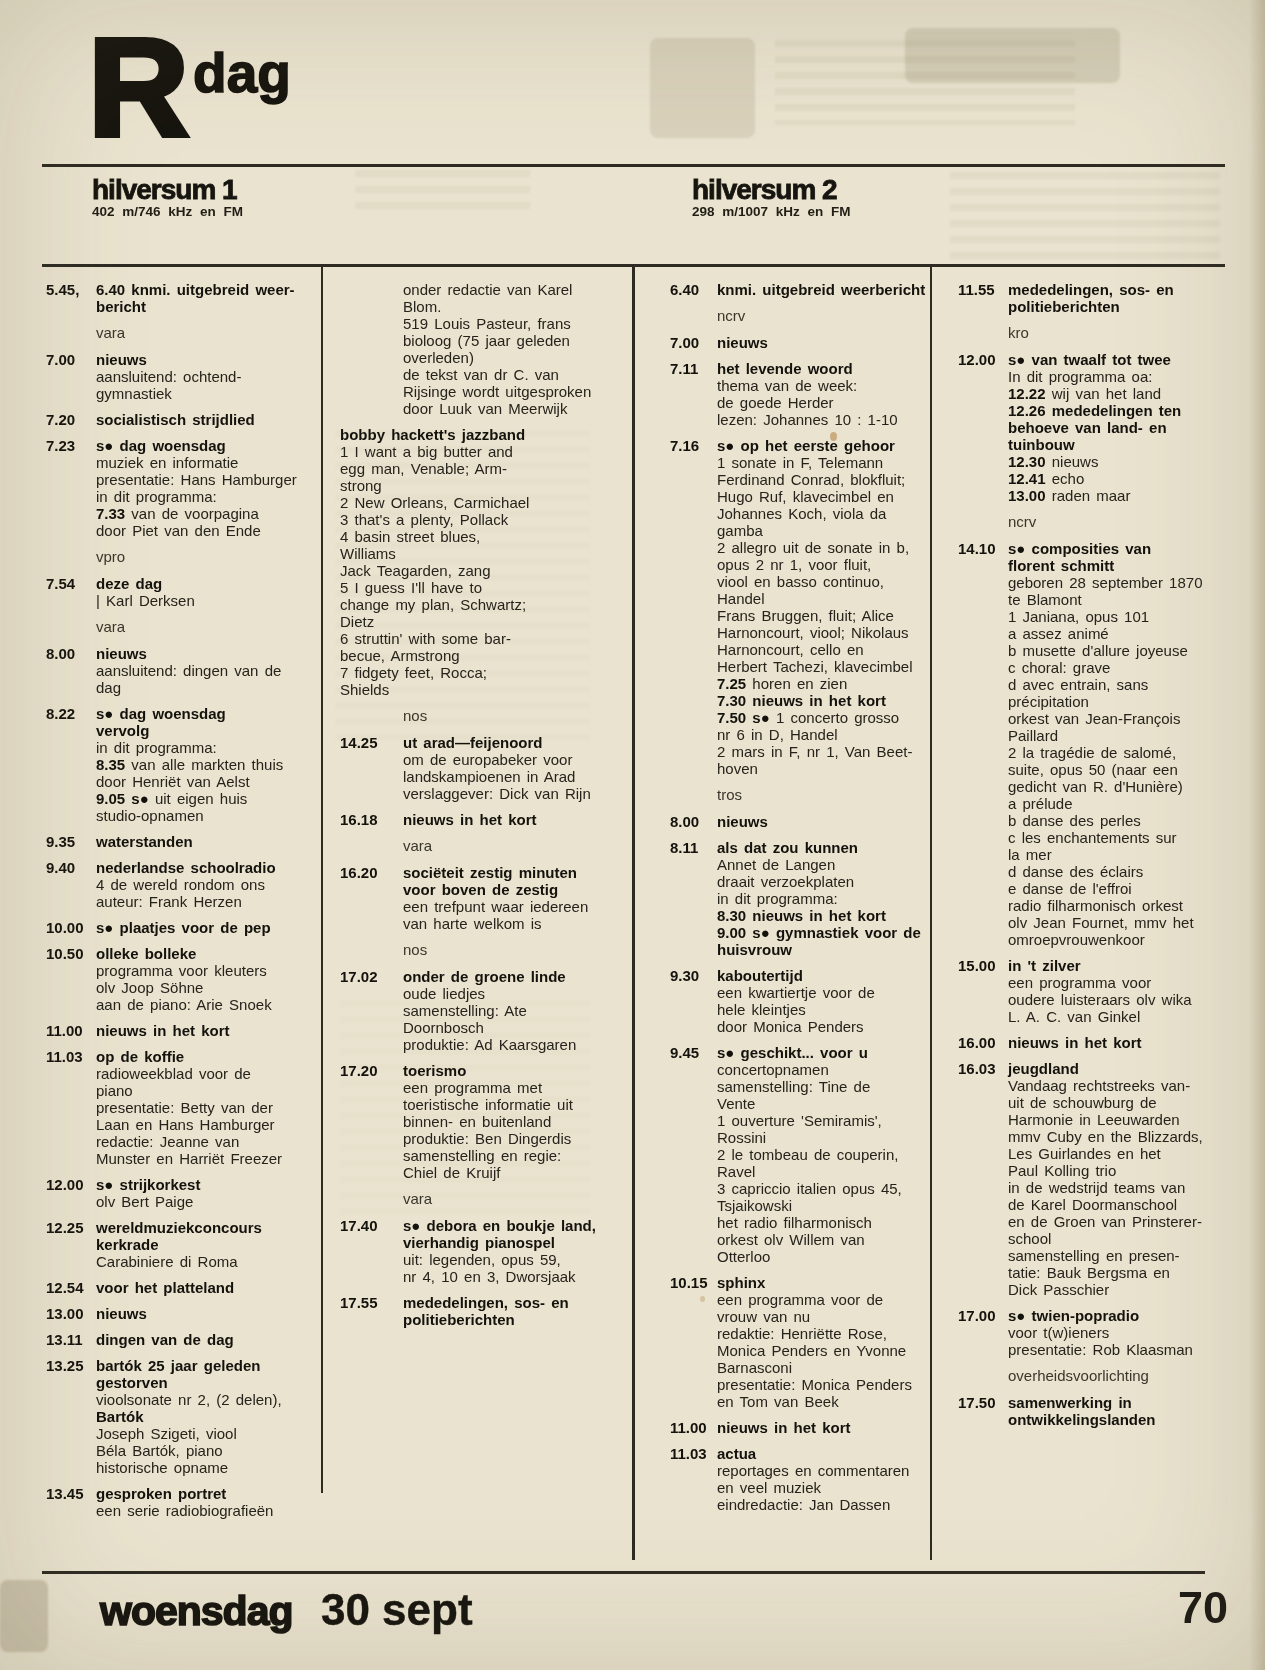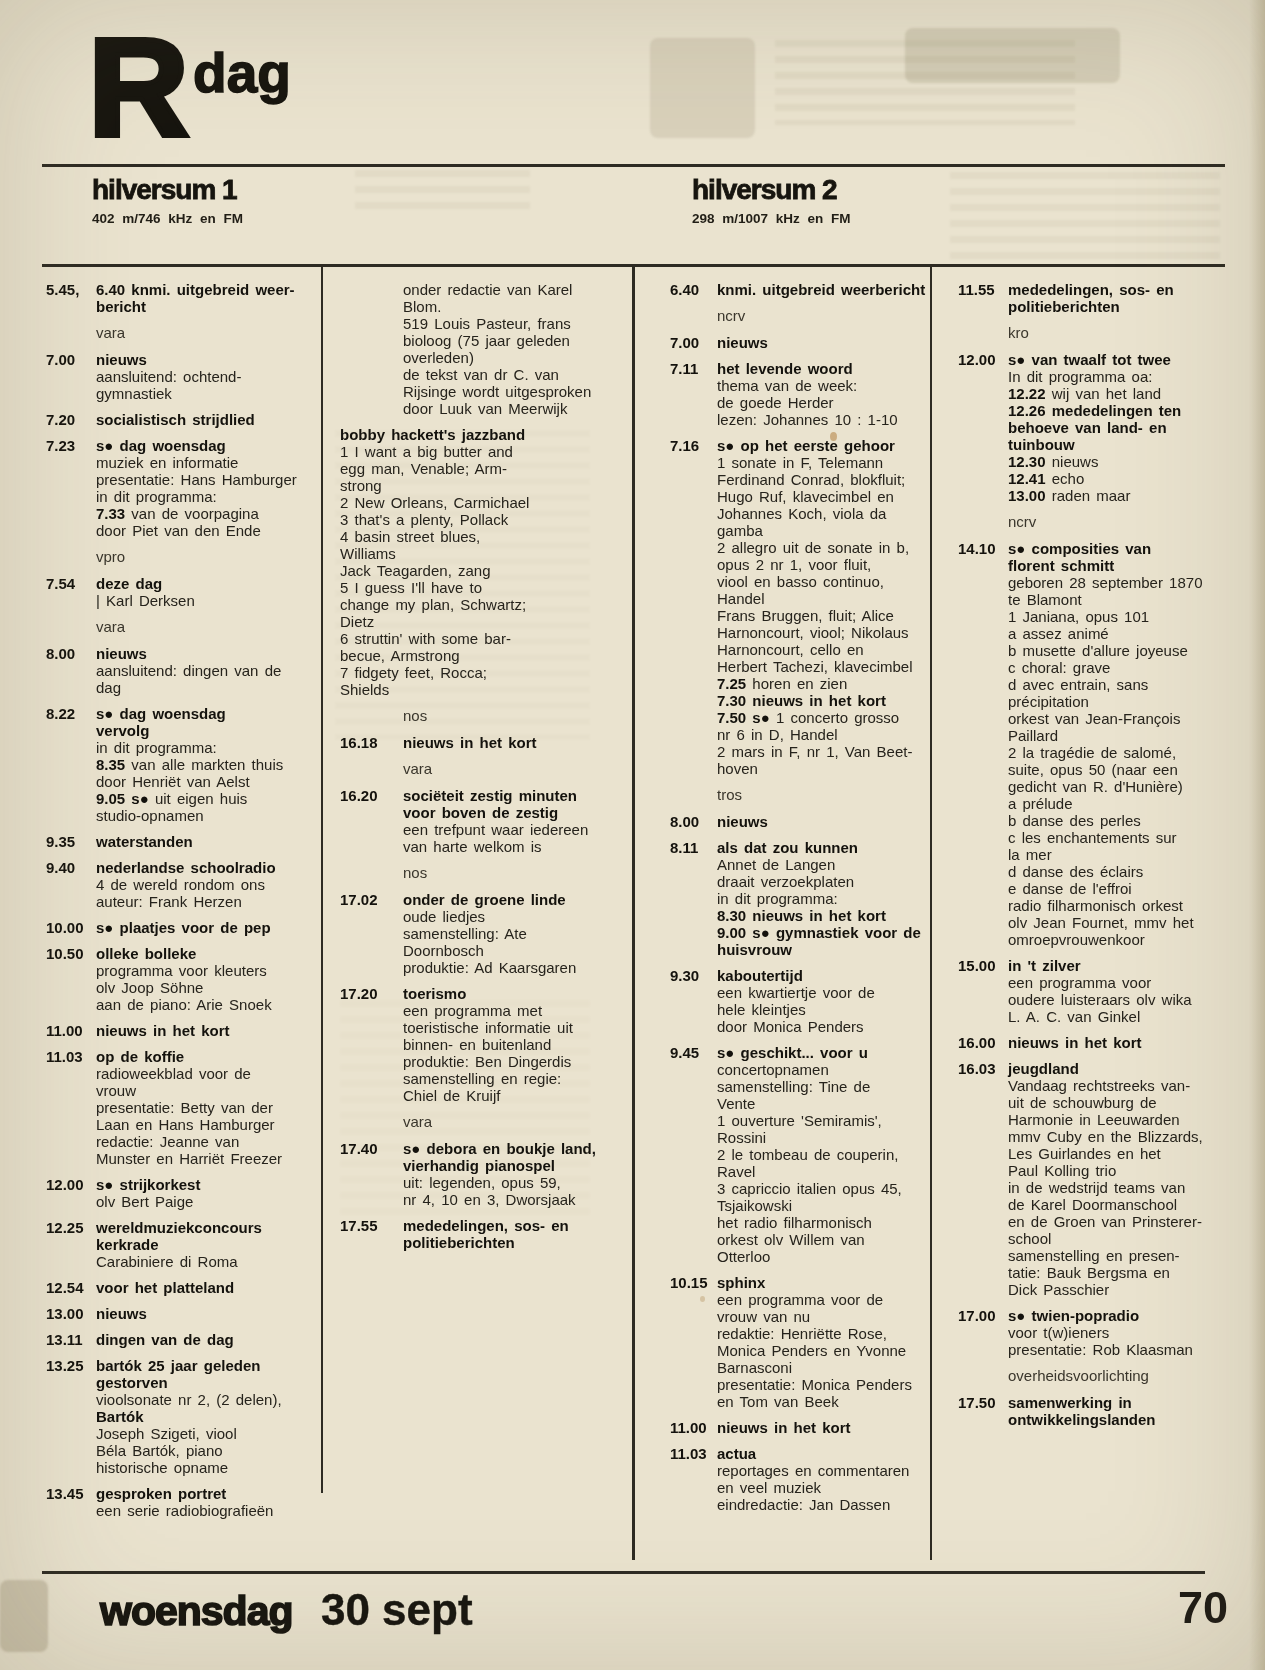--- a/index.html
+++ b/index.html
@@ -24,21 +24,21 @@
         margin-left:8px;margin-top:18px;line-height:1}
   .rule{position:absolute;left:42px;background:#2e2b23;z-index:2}
   .rule-top{top:164px;width:1183px;height:3px}
   .rule-stations{top:264px;width:1183px;height:3px}
   .rule-footer{top:1571px;width:1163px;height:3px}
   .station{position:absolute;top:175px;z-index:2}
   .station-1{left:92px}
   .station-2{left:692px}
   .station-name{font-size:28px;font-weight:700;letter-spacing:-1px;color:#17150f;
         -webkit-text-stroke:.8px #17150f;line-height:1.05}
-  .station-freq{font-size:13.5px;font-weight:700;margin-top:7px;word-spacing:4px;color:#211e16}
+  .station-freq{font-size:13.5px;font-weight:700;word-spacing:4px;color:#211e16}
   
   .listings{position:absolute;left:45px;top:281px;width:1195px;height:1290px;z-index:2;
         font-size:15px;line-height:17px}
   .col{position:absolute;top:0;height:100%}
   .col1{left:0;width:277px;padding-left:1px;--tw:50px}
   .col2{left:277px;width:312px;padding-left:18px;padding-right:28px;--tw:63px}
   .col3{left:606px;width:298px;padding-left:19px;--tw:47px}
   .col4{left:887px;width:308px;padding-left:26px;--tw:50px}
   .divider{position:absolute;top:-14px;background:#2e2b23;width:2px;z-index:2}
   .div1{left:276px;height:1226px}
@@ -187,21 +187,21 @@
           <div class="time">11.00</div>
           <div class="body">
             <div class="line b">nieuws in het kort</div>
           </div>
         </div>
         <div class="entry">
           <div class="time">11.03</div>
           <div class="body">
             <div class="line b">op de koffie</div>
             <div class="line">radioweekblad voor de</div>
-            <div class="line">vrouw</div>
+            <div class="line">piano</div>
             <div class="line">presentatie: Betty van der</div>
             <div class="line">Laan en Hans Hamburger</div>
             <div class="line">redactie: Jeanne van</div>
             <div class="line">Munster en Harriët Freezer</div>
           </div>
         </div>
         <div class="entry">
           <div class="time">12.00</div>
           <div class="body">
             <div class="line b">s● strijkorkest</div>
@@ -282,20 +282,29 @@
             <div class="line">5 I guess I'll have to</div>
             <div class="line">change my plan, Schwartz;</div>
             <div class="line">Dietz</div>
             <div class="line">6 struttin' with some bar-</div>
             <div class="line">becue, Armstrong</div>
             <div class="line">7 fidgety feet, Rocca;</div>
             <div class="line">Shields</div>
           </div>
         </div>
         <div class="broadcaster">nos</div>
+        <div class="entry">
+          <div class="time">14.25</div>
+          <div class="body">
+            <div class="line b">ut arad—feijenoord</div>
+            <div class="line">om de europabeker voor</div>
+            <div class="line">landskampioenen in Arad</div>
+            <div class="line">verslaggever: Dick van Rijn</div>
+          </div>
+        </div>
         <div class="entry">
           <div class="time">16.18</div>
           <div class="body">
             <div class="line b">nieuws in het kort</div>
           </div>
         </div>
         <div class="broadcaster">vara</div>
         <div class="entry">
           <div class="time">16.20</div>
           <div class="body">

